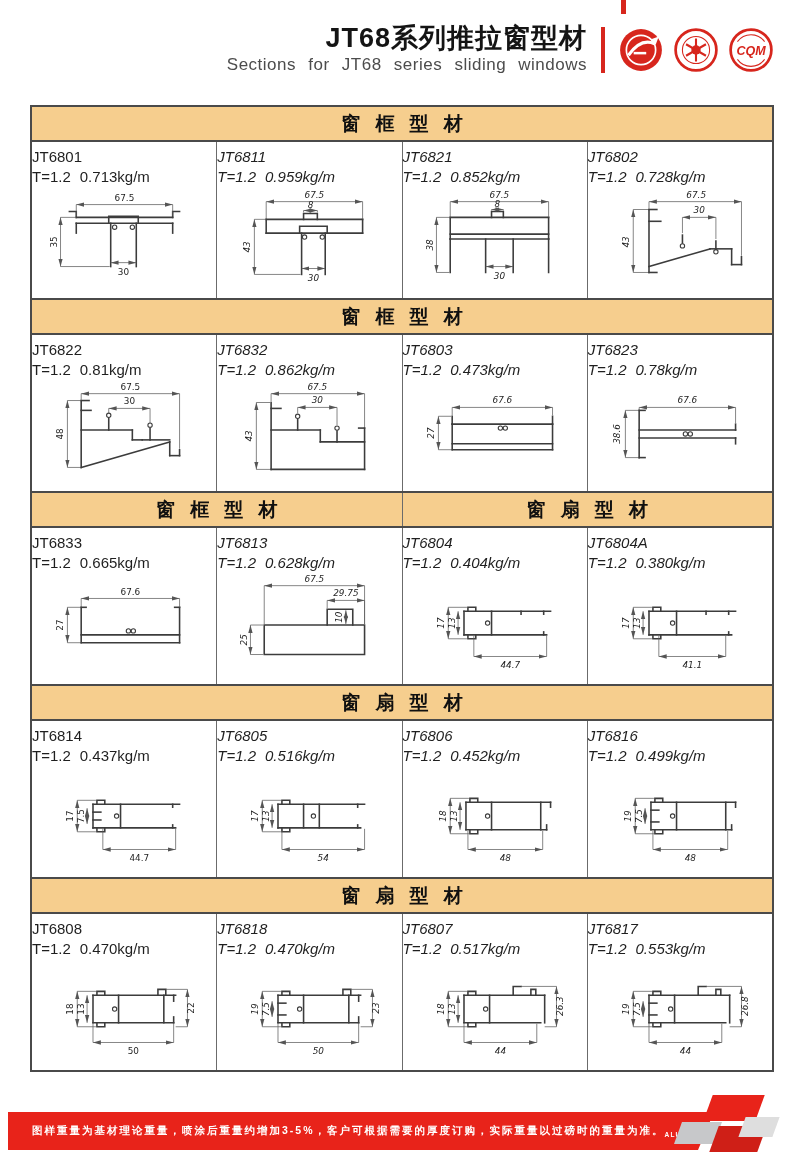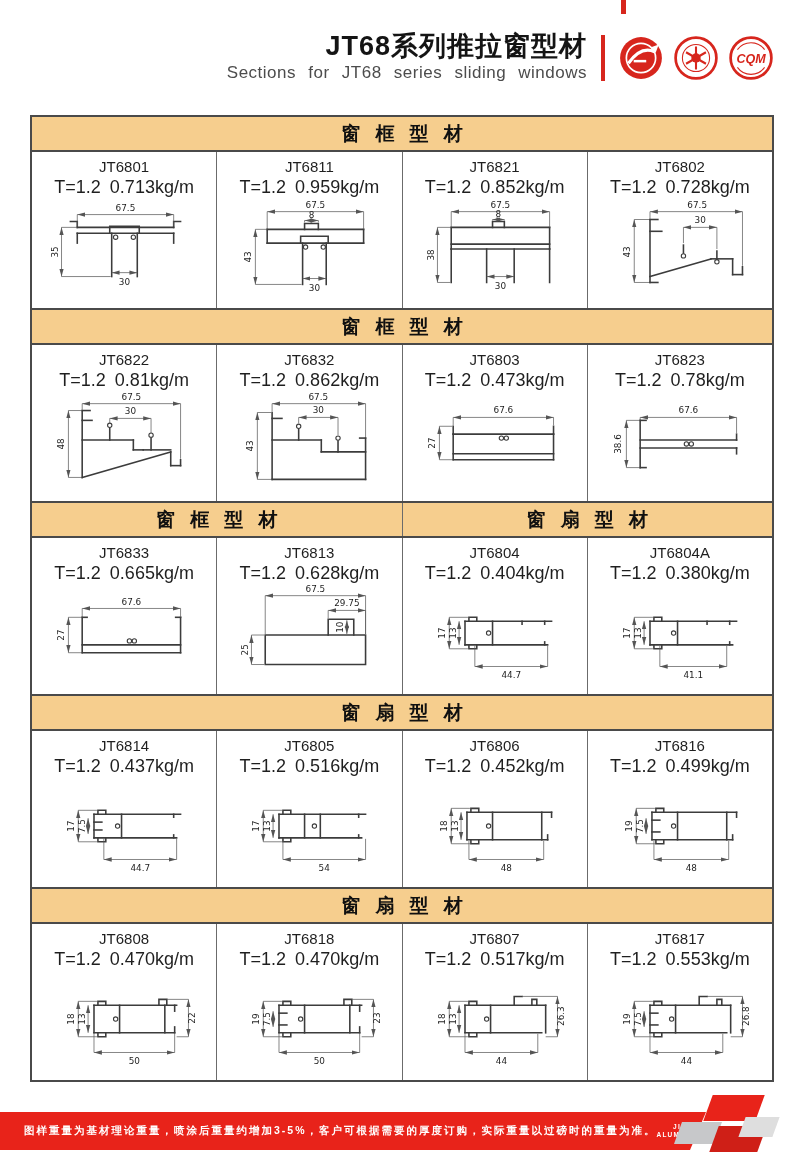--- a/index.html
+++ b/index.html
@@ -1,47 +1,47 @@
 <!DOCTYPE html>
 <html><head>
 <meta charset="utf-8">
 <style>
   html,body{margin:0;padding:0;}
   body{width:800px;height:1167px;position:relative;background:#fff;overflow:hidden;
        font-family:"Liberation Sans","DejaVu Sans",sans-serif;color:#1c1c1c;}
   
-  .page-header{position:absolute;top:32px;right:26px;display:flex;align-items:center;}
+  .page-header{position:absolute;top:24px;right:26px;display:flex;align-items:center;}
   .title-block{text-align:right;margin-right:14px;}
   .title{margin:0;font-size:27px;font-weight:bold;color:#141414;letter-spacing:1px;line-height:1.05;}
   .subtitle{font-size:17px;color:#4c4c4c;letter-spacing:.5px;word-spacing:7px;margin-top:3px;}
   .red-divider{width:4px;height:46px;background:#d7261d;margin:0 13px 0 0;}
   .top-tick{position:absolute;left:621px;top:0;width:5px;height:14px;background:#d7261d;}
   .logos{display:flex;align-items:center;gap:9px;font-style:italic;}
   .logo{width:46px;height:46px;display:block;}
   
-  .catalog{position:absolute;left:30px;top:115px;width:740px;border:2px solid #4a4a4a;}
+  .catalog{position:absolute;left:30px;top:105px;width:740px;border:2px solid #4a4a4a;}
   .sec{border-top:2px solid #4a4a4a;}
   .sec:first-child{border-top:none;}
   .sec-head{height:33px;background:#f6ce8e;border-bottom:2px solid #4a4a4a;display:flex;align-items:center;}
   .sec-title{flex:1;text-align:center;font-size:19px;font-weight:bold;color:#101010;
              letter-spacing:.8em;text-indent:.8em;}
   .sec-head.split .sec-title + .sec-title{border-left:1px solid #6b6b6b;align-self:stretch;
              display:flex;align-items:center;justify-content:center;}
   .prow{display:flex;height:156px;}
-  .cell{flex:1;display:flex;flex-direction:column;align-items:center;padding-top:6px;box-sizing:border-box;}
-  .cell + .cell{border-left:1px solid #6b6b6b;}
+  .cell{flex:1;display:flex;flex-direction:column;padding-top:6px;box-sizing:border-box;}
+  .cell + .cell{border-left:1px solid #6b6b6b;font-style:italic;}
   .model{font-size:15px;color:#1f1f1f;line-height:18px;}
-  .spec{font-size:18px;color:#1f1f1f;line-height:18px;margin-top:2px;display:flex;gap:9px;}
+  .spec{font-size:15px;color:#1f1f1f;line-height:18px;margin-top:2px;display:flex;gap:9px;}
   .draw{width:182px;height:106px;margin-top:1px;}
   .pp{stroke:#3c3c3c;stroke-width:1.6;fill:none;stroke-linecap:square;}
   .clip{stroke:#3c3c3c;stroke-width:1.1;fill:none;}
   .dl{stroke:#5a5a5a;stroke-width:.75;}
   .dt{font-family:"DejaVu Sans",sans-serif;font-size:9px;fill:#1e1e1e;}
   
-  .foot-band{position:absolute;left:0;top:1112px;width:706px;height:38px;background:#e8231a;
+  .foot-band{position:absolute;left:8px;top:1112px;width:706px;height:38px;background:#e8231a;
              clip-path:polygon(0 0,100% 0,calc(100% - 16px) 100%,0 100%);
              display:flex;align-items:center;justify-content:space-between;
              padding:0 26px 0 24px;box-sizing:border-box;}
   .foot-note{color:#fff;font-size:10.5px;font-weight:600;letter-spacing:2px;white-space:nowrap;}
   .foot-brand{display:flex;align-items:center;gap:7px;}
   .brand-lines{display:flex;flex-direction:column;align-items:flex-end;color:#fff;
                font-size:6.5px;letter-spacing:1.2px;line-height:8px;font-weight:bold;}
   .brand-sep{width:1px;height:22px;background:rgba(255,255,255,.85);}
   .page-num{color:#fff;font-size:19px;font-weight:bold;letter-spacing:.5px;}
   .foot-decor{position:absolute;right:8px;top:1095px;width:116px;height:72px;}

